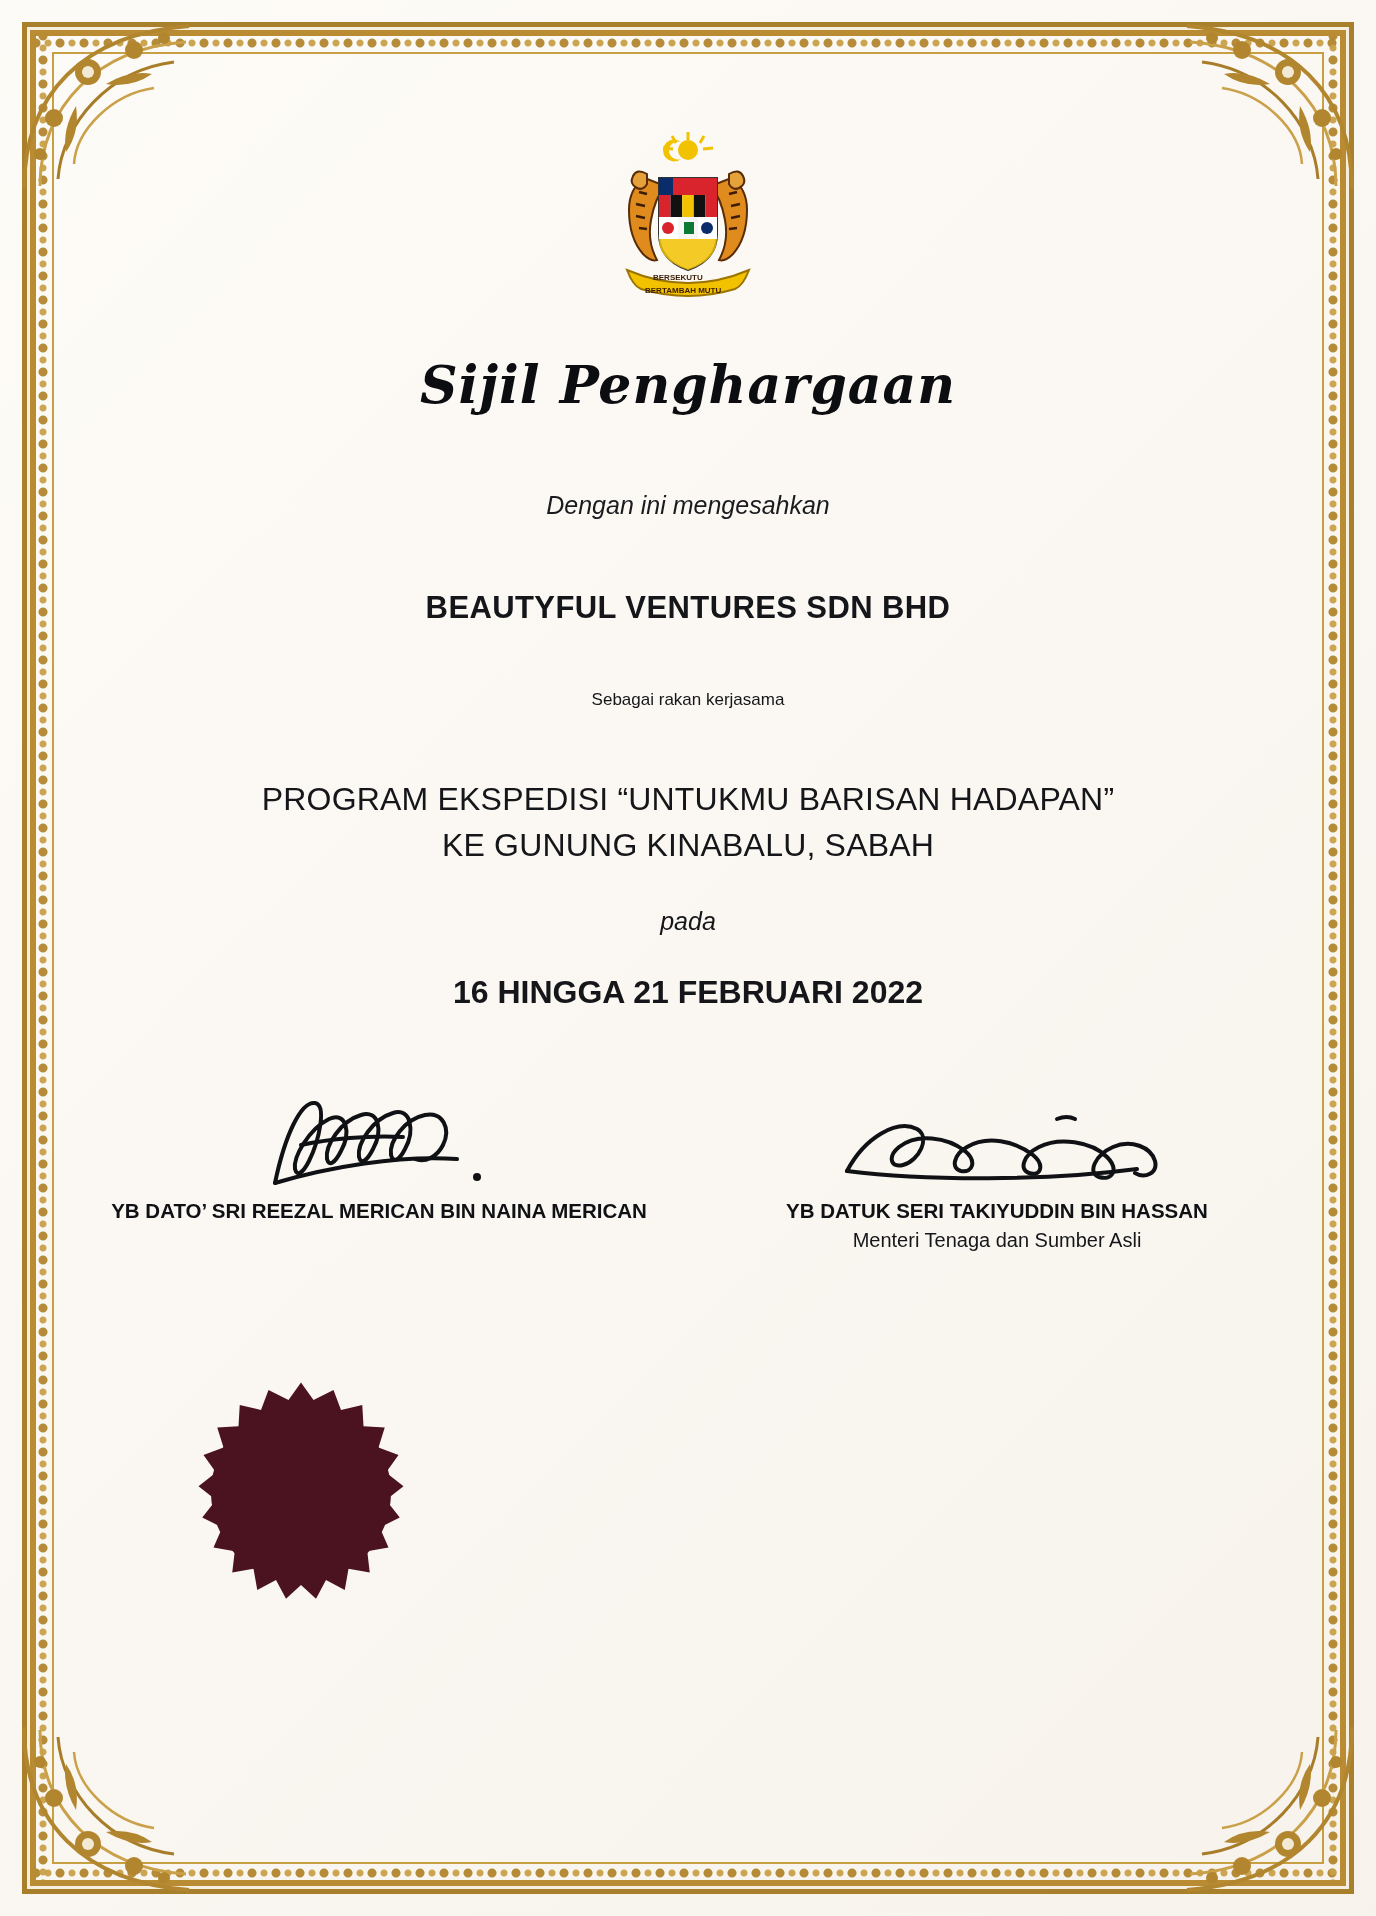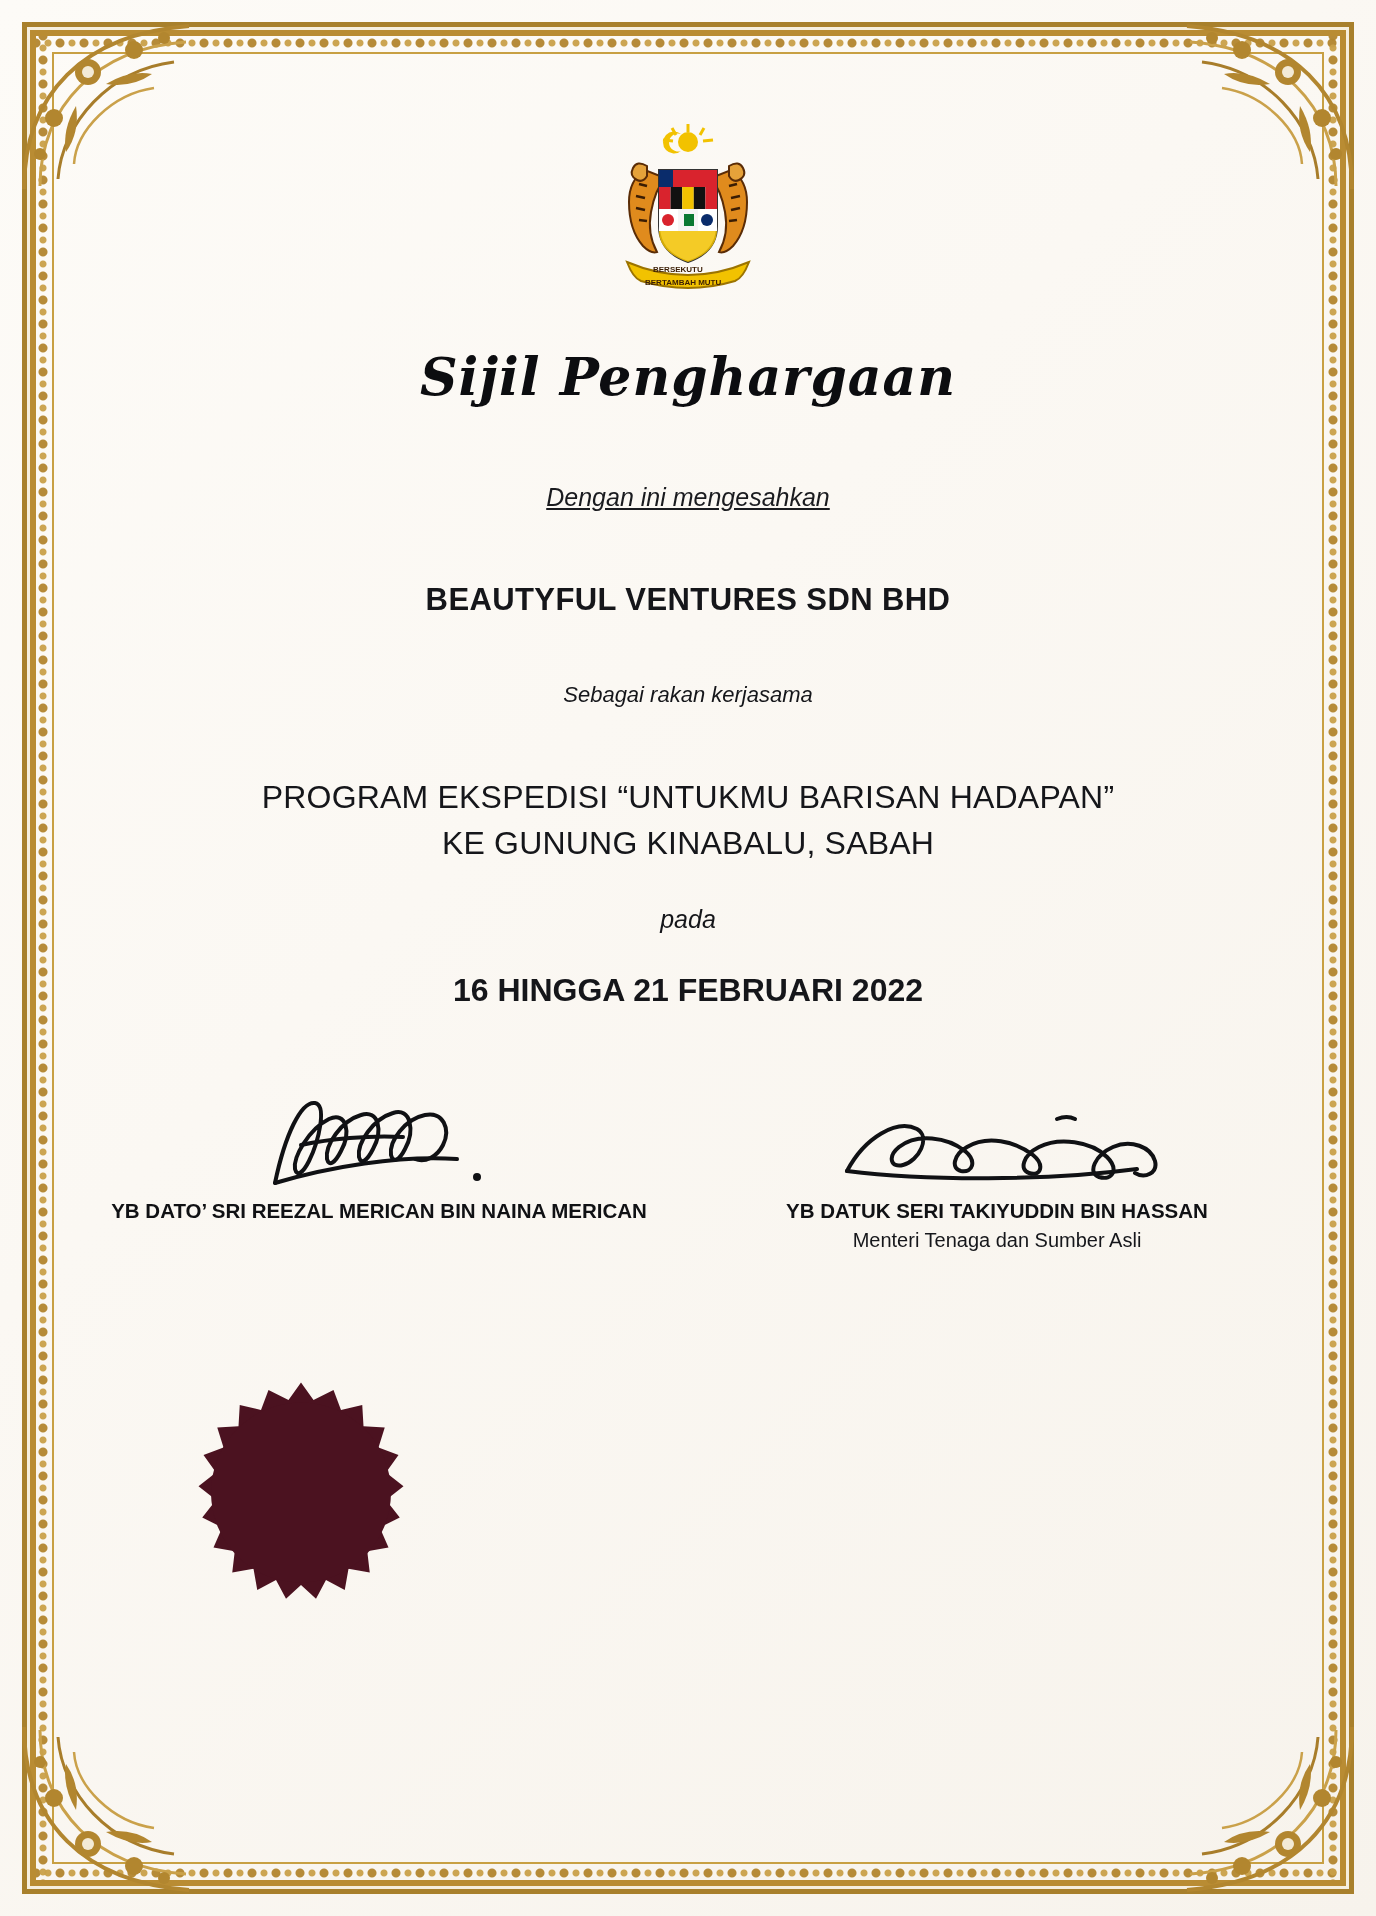--- a/index.html
+++ b/index.html
@@ -75,21 +75,21 @@
   .corner-tl { left: 14px;  top: 14px; }
   .corner-tr { right: 14px; top: 14px; transform: scaleX(-1); }
   .corner-bl { left: 14px;  bottom: 14px; transform: scaleY(-1); }
   .corner-br { right: 14px; bottom: 14px; transform: scale(-1,-1); }
 
   
   .content {
     position: absolute;
     left: 90px;
     right: 90px;
-    top: 92px;
+    top: 100px;
     text-align: center;
     color: #15161a;
   }
 
   .crest { margin: 30px auto 0; width: 210px; height: 190px; }
   .crest svg { width: 100%; height: 100%; display: block; }
 
   .cert-title {
     font-family: "DejaVu Serif", serif;
     font-style: italic;
@@ -98,33 +98,31 @@
     letter-spacing: 1px;
     margin-top: 34px;
     color: #0c0d10;
   }
 
   .line-confirm {
     font-size: 25px;
     font-style: italic;
     margin-top: 76px;
     color: #1a1b1f;
-    text-decoration: underline;
   }
 
   .company {
     font-size: 31px;
     font-weight: bold;
     letter-spacing: .4px;
     margin-top: 70px;
   }
 
   .line-role {
-    font-size: 22px;
-    font-style: italic;
+    font-size: 17px;
     margin-top: 64px;
   }
 
   .program {
     font-size: 32px;
     line-height: 1.45;
     margin-top: 66px;
     letter-spacing: .2px;
   }
 

